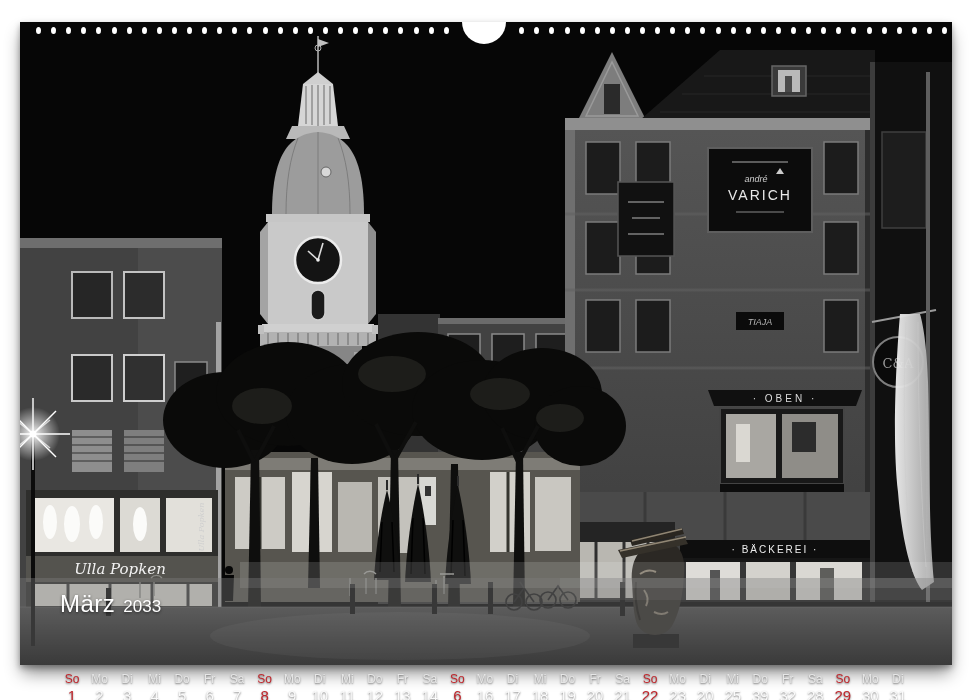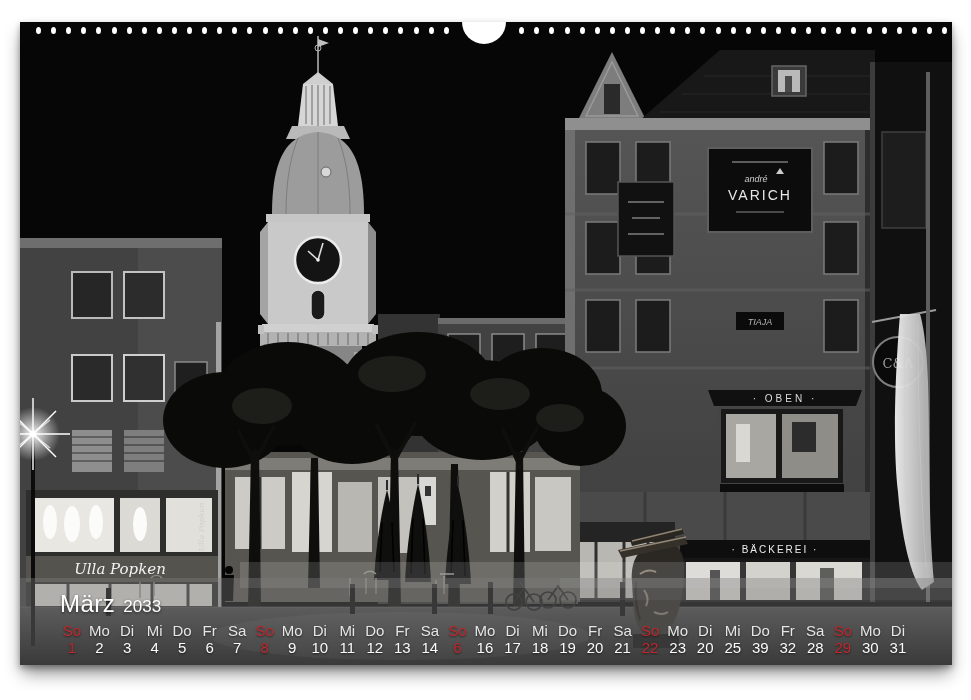--- a/index.html
+++ b/index.html
@@ -31,21 +31,21 @@
   .cal-title{
     position:absolute;left:40px;top:12px;color:#ffffff;
     text-shadow:0 1px 3px rgba(0,0,0,.6);white-space:nowrap;
   }
   .cal-title .month{font-size:24px;letter-spacing:.5px;}
   .cal-title .year{font-size:17px;margin-left:8px;}
   .day{
     position:absolute;top:48px;width:32px;margin-left:-16px;text-align:center;
     text-shadow:0 1px 2px rgba(0,0,0,.55);
   }
-  .day .wd{display:block;font-size:15px;color:#e6e6e6;line-height:10px;}
+  .day .wd{display:block;font-size:12px;color:#e6e6e6;line-height:10px;margin-top:48px;}
   .day .dt{display:block;font-size:15px;color:#fafafa;line-height:18px;margin-top:3px;}
   .day.sun .wd,.day.sun .dt{color:#c1272d;}
 </style>
 </head>
 <body>
 
 <div class="sheet">
 
   <svg class="photo" viewBox="0 0 932 643" preserveAspectRatio="none" xmlns="http://www.w3.org/2000/svg">
     <defs>

